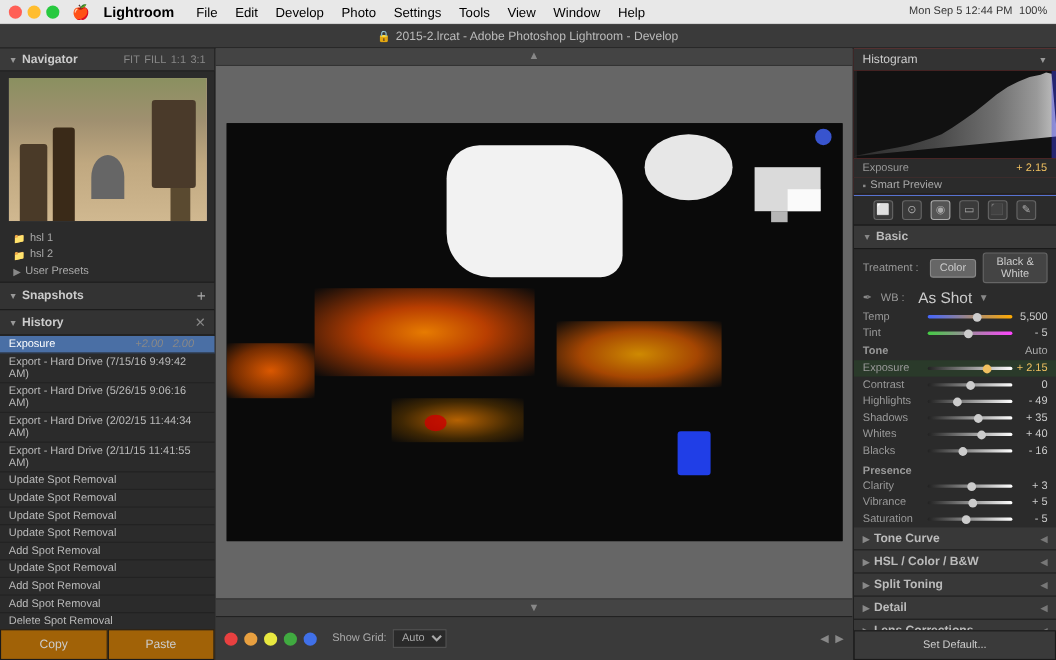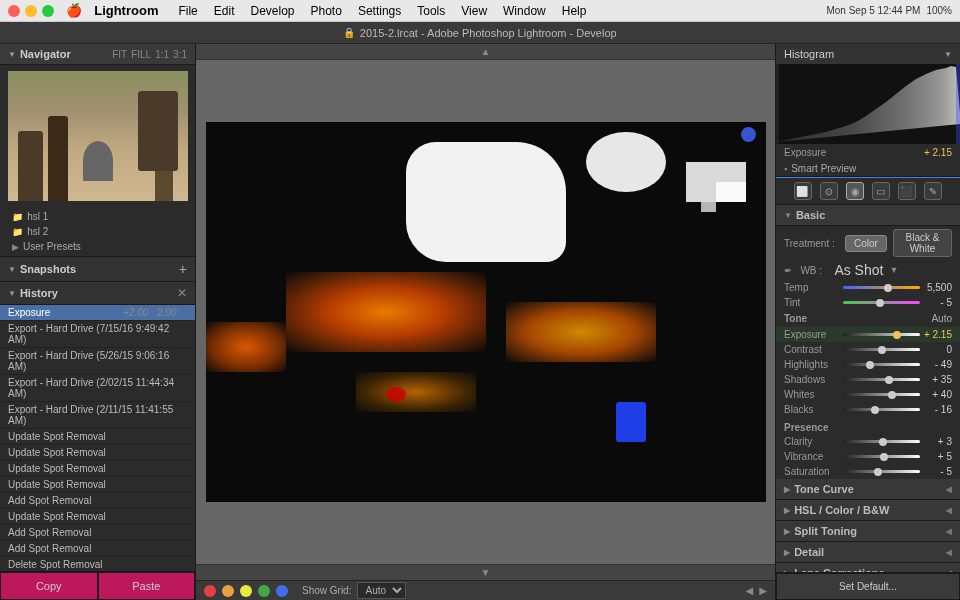--- a/index.html
+++ b/index.html
@@ -179,21 +179,21 @@
     
     #left-bottom {
       display: flex;
       border-top: 1px solid #1a1a1a;
       background: #2b2b2b;
     }
     .bottom-btn {
       flex: 1;
       padding: 7px 0;
       text-align: center;
-      background: #be185d;
+      background: #a16207;
       color: #ccc;
       font-size: 11px;
       cursor: pointer;
       border: 1px solid #1a1a1a;
     }
 
     
     #center-area {
       flex: 1;
       background: #555;
@@ -223,21 +223,21 @@
     
     .photo-bg {
       width: 100%;
       height: 100%;
       background: #0a0a0a;
       position: relative;
     }
 
     
     #center-bottom {
-      height: 20px;
+      height: 40px;
       background: #3a3a3a;
       border-top: 1px solid #222;
       display: flex;
       align-items: center;
       padding: 0 8px;
       gap: 6px;
     }
     .color-dot {
       width: 12px;
       height: 12px;

